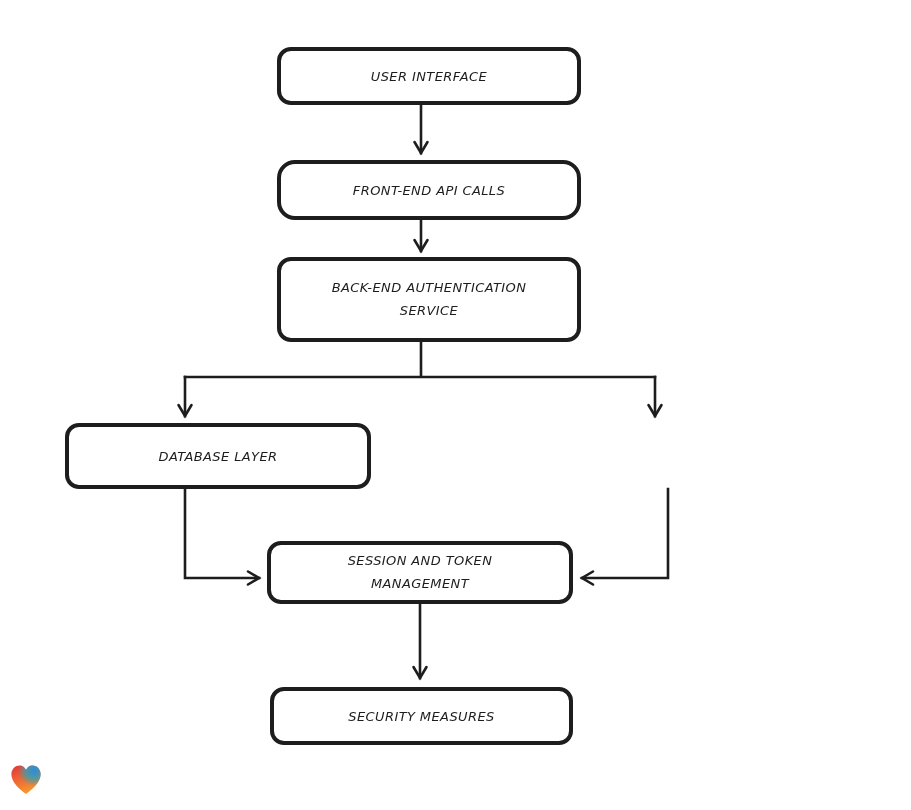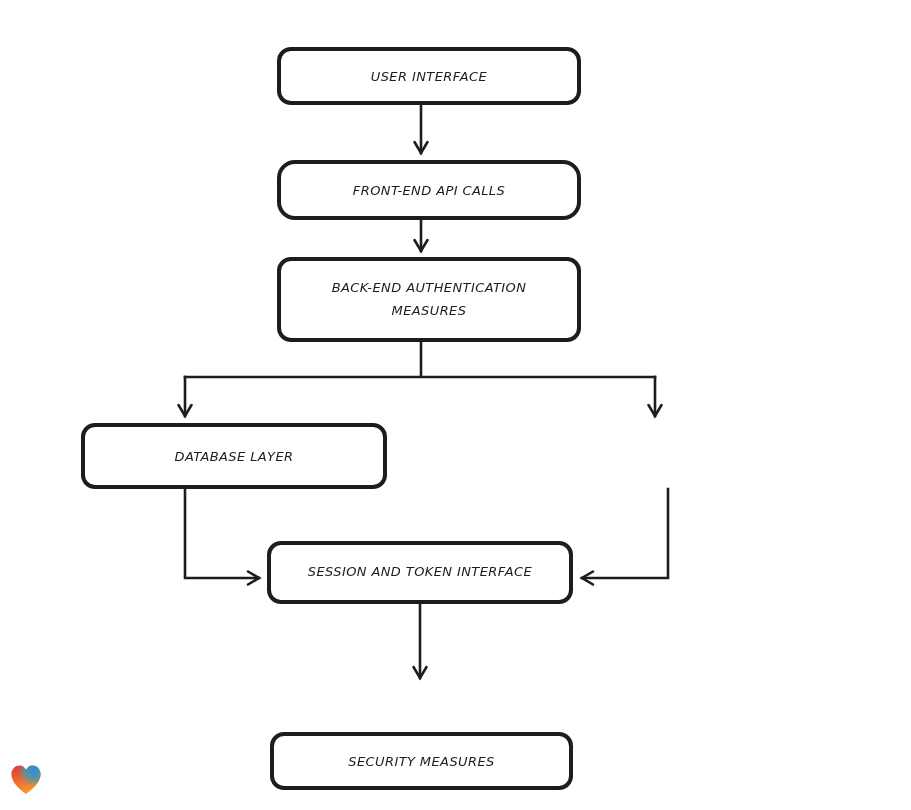--- a/index.html
+++ b/index.html
@@ -41,24 +41,24 @@
   }
   .node.two .label {
     white-space: normal;
     width: 232px;
     line-height: 1.75;
   }
   
   .n1 { left: 277px; top: 47px;  width: 304px; height: 58px; }
   .n2 { left: 277px; top: 160px; width: 304px; height: 60px; border-radius: 18px; }
   .n3 { left: 277px; top: 257px; width: 304px; height: 85px; }
-  .n4 { left: 65px;  top: 423px; width: 306px; height: 66px; margin-left: 16px; }
+  .n4 { left: 65px;  top: 423px; width: 306px; height: 66px; }
   .n5 { left: 453px; top: 424px; width: 305px; height: 65px; }
   .n6 { left: 267px; top: 541px; width: 306px; height: 63px; }
-  .n7 { left: 270px; top: 687px; width: 303px; height: 58px; margin-top: 45px; }
+  .n7 { left: 270px; top: 687px; width: 303px; height: 58px; }
   .logo {
     position: absolute;
     left: 8px; top: 761px;
     width: 36px; height: 38px;
     cursor: pointer;
   }
 </style>
 </head>
 <body>
 
@@ -84,30 +84,30 @@
 
   <div class="node n1">
     <span class="label">USER INTERFACE</span>
   </div>
 
   <div class="node n2">
     <span class="label">FRONT-END API CALLS</span>
   </div>
 
   <div class="node n3 two">
-    <span class="label">BACK-END AUTHENTICATION MEASURES</span>
+    <span class="label">BACK-END AUTHENTICATION SERVICE</span>
   </div>
 
   <div class="node n4">
     <span class="label">DATABASE LAYER</span>
   </div>
 
 
   <div class="node n6 two">
-    <span class="label">SESSION AND TOKEN INTERFACE</span>
+    <span class="label">SESSION AND TOKEN MANAGEMENT</span>
   </div>
 
   <div class="node n7">
     <span class="label">SECURITY MEASURES</span>
   </div>
 
   <svg class="logo" viewBox="0 0 32 32">
     <defs>
       <linearGradient id="heartBase" x1="0.15" y1="0" x2="0.55" y2="1">
         <stop offset="0" stop-color="#e23a3b"></stop>

